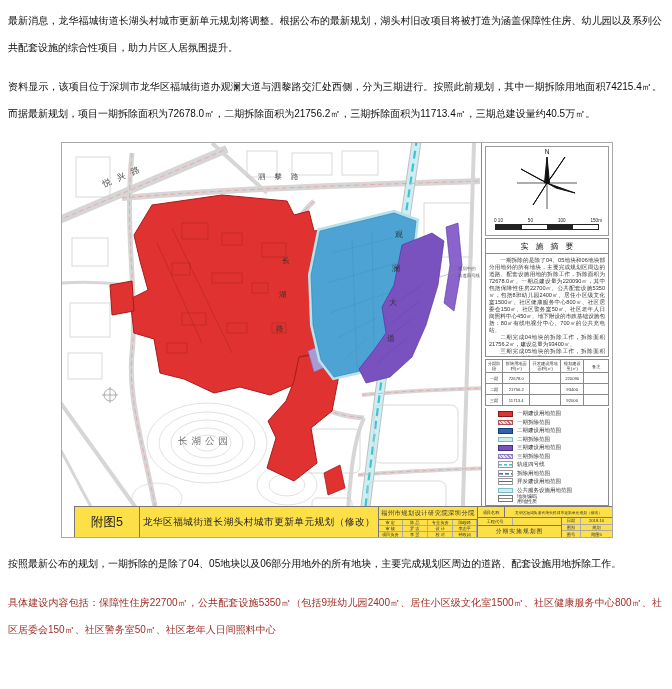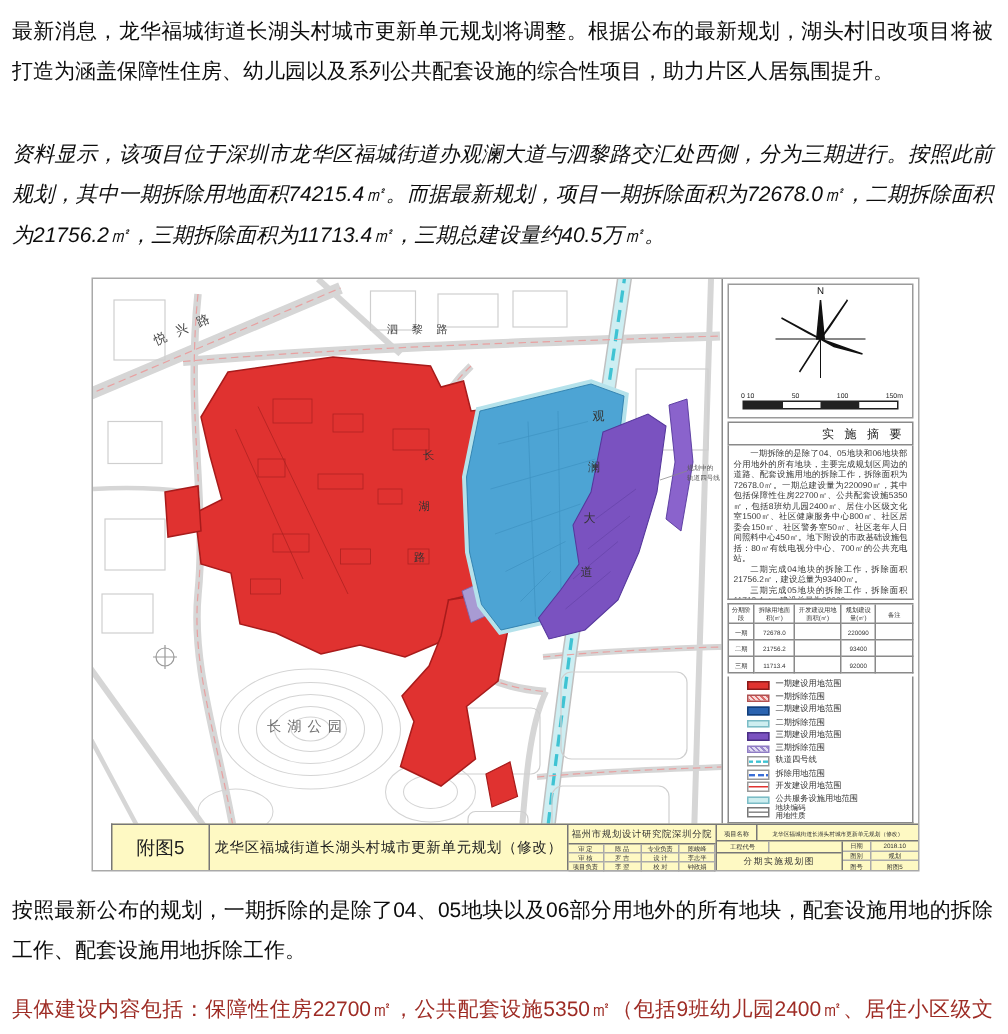--- a/index.html
+++ b/index.html
@@ -1,40 +1,40 @@
 <!DOCTYPE html>
 <html><head>
 <meta charset="utf-8">
 <style>
   html,body{margin:0;padding:0;background:#fff;}
   .page{position:relative;width:672px;height:689px;overflow:hidden;background:#fff;
         font-family:"Liberation Sans","DejaVu Sans",sans-serif;}
-  .para{margin:0 10px 0 8px;font-size:14px;line-height:27px;color:#0d0d0d;text-align:justify;}
+  .para{margin:0 10px 0 8px;font-size:10px;line-height:27px;color:#0d0d0d;text-align:justify;}
   .p1{padding-top:7px;}
-  .p2{margin-top:28px;font-style:italic;}
+  .p2{margin-top:12px;}
   .p3{margin-top:17px;}
   .p4{margin-top:12px;}
   .p5{margin-top:12px;color:#9e2c25;}
   
   .map-fig{position:relative;width:550px;height:394px;margin:15px 0 0 61px;
            border:1px solid #a9a9a9;background:#fff;}
   .mapgfx{position:absolute;left:0;top:0;}
   
   .panel{position:absolute;top:0;right:0;bottom:31px;width:131px;border-left:1px solid #8a8a8a;
          background:#fff;padding:3px 3px 0 3px;display:flex;flex-direction:column;box-sizing:border-box;}
   .compass-box{height:88px;border:1px solid #9a9a9a;position:relative;margin-bottom:2px;flex:none;}
   .north-label{position:absolute;top:1px;left:50%;transform:translateX(-50%);font-size:6.5px;color:#111;}
   .compass-svg{position:absolute;top:8px;left:50%;transform:translateX(-50%);}
   .scale-labels{position:absolute;bottom:12px;left:8px;right:6px;display:flex;justify-content:space-between;
                 font-size:4.6px;color:#222;}
   .scale-bar{position:absolute;bottom:5px;left:9px;right:9px;height:4px;border:1px solid #222;display:flex;}
   .scale-seg{flex:1;}
   .scale-seg:nth-child(odd){background:#222;}
   .scale-seg:nth-child(even){background:#fff;}
-  .sec-header{flex:none;border:1px solid #8a8a8a;text-align:right;font-size:8px;letter-spacing:7px;
+  .sec-header{flex:none;border:1px solid #8a8a8a;text-align:center;font-size:8px;letter-spacing:7px;
               padding:2px 0 1px 7px;color:#222;}
   .summary-body{flex:none;border:1px solid #8a8a8a;border-top:none;padding:3px;font-size:5.6px;
                 line-height:7px;color:#333;height:96px;overflow:hidden;text-align:justify;}
   .summary-body p{margin:0;text-indent:2em;}
   .phase-table{flex:none;display:grid;grid-template-columns:14% 22% 25% 19% 20%;
                border-left:1px solid #8a8a8a;border-top:1px solid #8a8a8a;
                font-size:4.2px;color:#333;margin:2px 0;line-height:5px;}
   .phase-table>div{border-right:1px solid #8a8a8a;border-bottom:1px solid #8a8a8a;padding:1px;
                    display:flex;align-items:center;justify-content:center;text-align:center;min-height:8px;}
   .legend-list{flex:1;border:1px solid #8a8a8a;border-top:none;padding:2px 0 2px 12px;
@@ -48,21 +48,21 @@
   .sw-blue-solid{background:#2a63b0;border-color:#123f7a;}
   .sw-cyan-light{background:#cdeef0;border-color:#7bbcc6;}
   .sw-purple-solid{background:#7a52c0;border-color:#4a2f85;}
   .sw-purple-hatch{background:repeating-linear-gradient(45deg,#9a89cc 0,#9a89cc 1px,#e2dcf2 1px,#e2dcf2 2.5px);border-color:#8f7cc4;}
   .sw-metro-line{height:7px;background:repeating-linear-gradient(90deg,#3fc3d3 0,#3fc3d3 3px,#fff 3px,#fff 5px) center/100% 1.6px no-repeat;border-color:#999;}
   .sw-dashdot{height:7px;background:repeating-linear-gradient(90deg,#3a6fd8 0,#3a6fd8 4px,#fff 4px,#fff 6px) center/100% 1.6px no-repeat;border-color:#999;}
   .sw-red-line{height:7px;background:linear-gradient(#e03330,#e03330) center/100% 1.3px no-repeat;border-color:#999;}
   .sw-code{height:7px;background:linear-gradient(#777,#777) center/100% 0.9px no-repeat;border-color:#777;}
   
   .titlebar{position:absolute;left:12px;right:0;bottom:0;height:31px;border-top:1px solid #777;
-            border-left:1px solid #777;background:#fef9c3;display:flex;box-sizing:border-box;}
+            border-left:1px solid #777;background:#fde047;display:flex;box-sizing:border-box;}
   .tb-figlabel{width:64px;border-right:1px solid #777;display:flex;align-items:center;justify-content:center;
                font-size:12.5px;color:#222;}
   .tb-title{width:238px;border-right:1px solid #777;display:flex;align-items:center;justify-content:center;
             font-size:9.6px;letter-spacing:0.5px;color:#222;}
   .tb-right{flex:1;display:flex;font-size:4.2px;color:#333;}
   .tb-a{width:98px;border-right:1px solid #777;display:flex;flex-direction:column;}
   .tb-inst{height:12px;display:flex;align-items:center;justify-content:center;font-size:6.2px;
            border-bottom:1px solid #777;letter-spacing:0.5px;flex:none;}
   .tb-agrid{flex:1;display:grid;grid-template-columns:24% 26% 26% 24%;}
   .tb-agrid>div{border-right:1px solid #aaa;border-bottom:1px solid #aaa;display:flex;
@@ -367,16 +367,16 @@
                   <div class="k">图号</div>
                   <div class="v">附图5</div>
                 </div>
             </div>
           </div>
         </div>
       </div>
     </div>
   </div>
 
-  <p class="para p4">按照最新公布的规划，一期拆除的是除了04、05地块以及06部分用地外的所有地块，配套设施用地的拆除工作、配套设施用地拆除工作。</p>
+  <p class="para p4">按照最新公布的规划，一期拆除的是除了04、05地块以及06部分用地外的所有地块，主要完成规划区周边的道路、配套设施用地拆除工作。</p>
   <p class="para p5">具体建设内容包括：保障性住房22700㎡，公共配套设施5350㎡（包括9班幼儿园2400㎡、居住小区级文化室1500㎡、社区健康服务中心800㎡、社区居委会150㎡、社区警务室50㎡、社区老年人日间照料中心</p>
 
 </div>
 
 </body></html>

